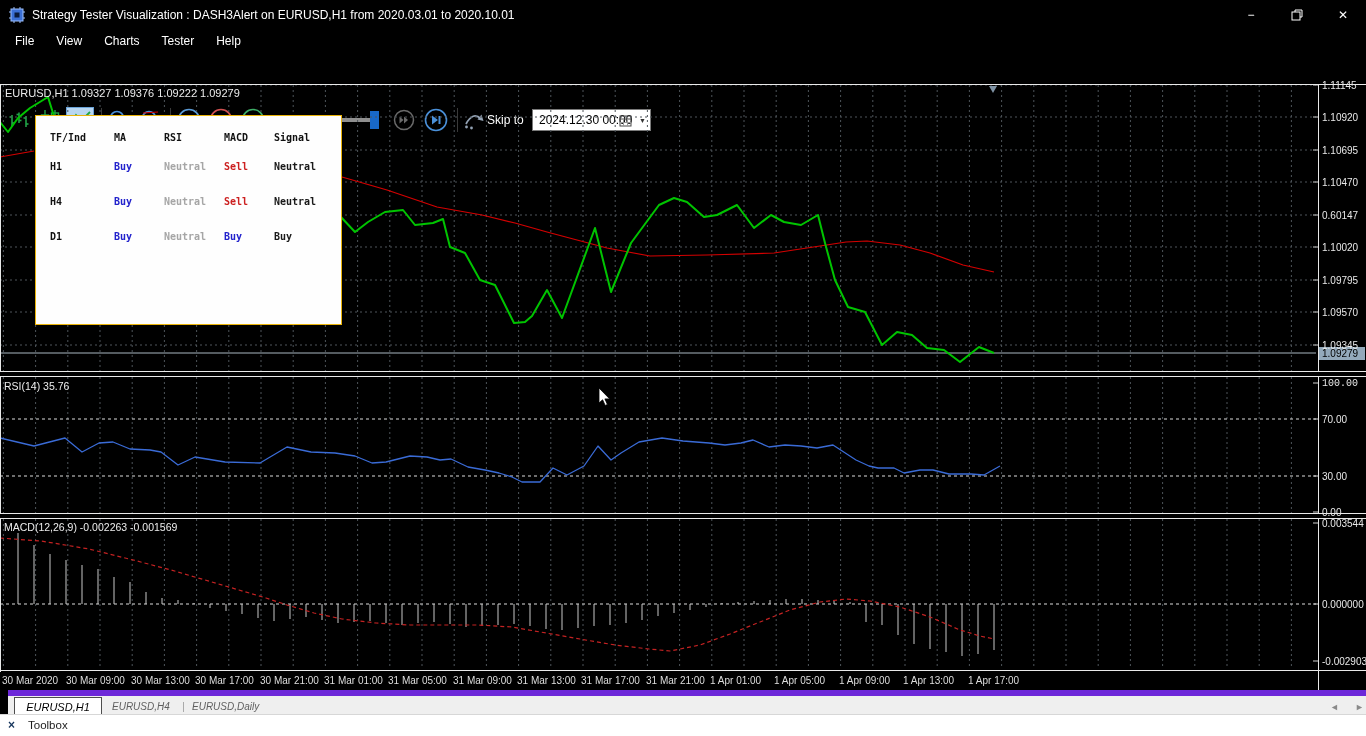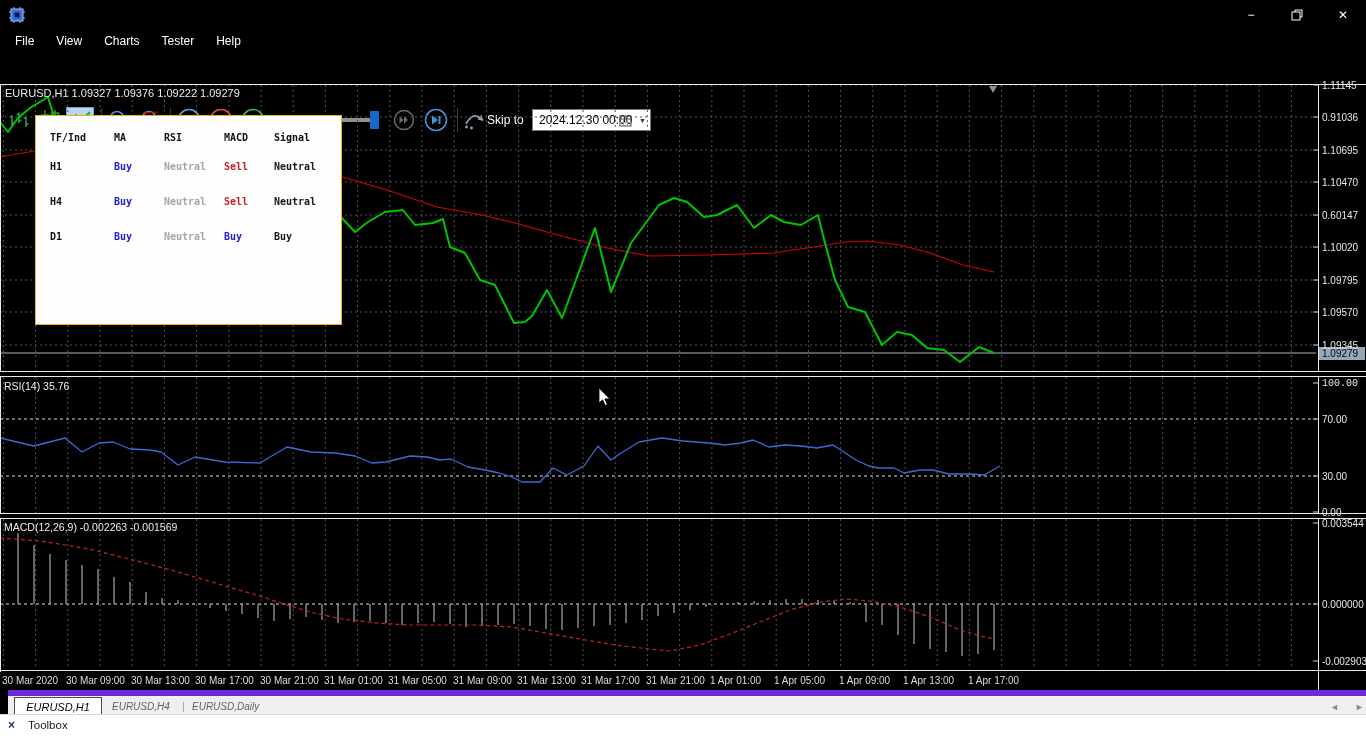--- a/index.html
+++ b/index.html
@@ -65,20 +65,21 @@
       <rect x="5.5" y="5.5" width="5" height="5" fill="#0a1a3a"></rect>
       <line x1="0" y1="5" x2="2" y2="5" stroke="#9cc0ff"></line>
         <line x1="0" y1="11" x2="2" y2="11" stroke="#9cc0ff"></line>
       <line x1="14" y1="5" x2="16" y2="5" stroke="#9cc0ff"></line>
         <line x1="14" y1="11" x2="16" y2="11" stroke="#9cc0ff"></line>
       <line x1="5" y1="0" x2="5" y2="2" stroke="#9cc0ff"></line>
         <line x1="11" y1="0" x2="11" y2="2" stroke="#9cc0ff"></line>
       <line x1="5" y1="14" x2="5" y2="16" stroke="#9cc0ff"></line>
         <line x1="11" y1="14" x2="11" y2="16" stroke="#9cc0ff"></line>
     </svg>
+    <span id="title-text" class="abs">Strategy Tester Visualization : DASH3Alert on EURUSD,H1 from 2020.03.01 to 2020.10.01</span>
     <div class="abs win-btn" style="left:1228px;">−</div>
     <div class="abs win-btn" style="left:1274px;">
       <svg width="12" height="12" style="margin:9px auto 0;display:block;">
           <rect x="1" y="3" width="8" height="8" fill="none" stroke="#fff"></rect>
           <polyline points="4,3 4,1 11,1 11,8 9,8" fill="none" stroke="#fff"></polyline>
         </svg>
     </div>
     <div class="abs win-btn" style="left:1320px;">✕</div>
   </div>
 
@@ -409,21 +410,21 @@
   <div class="abs sep-bar" style="top:513px;height:6px;"></div>
   <div class="abs" style="left:0;top:670px;width:1366px;height:1px;background:#e9e9e9;"></div>
 
   <span class="abs chart-label" style="left:5px;top:87px;">EURUSD,H1 1.09327 1.09376 1.09222 1.09279</span>
   <span class="abs chart-label" style="left:4px;top:380px;font-size:10.5px;">RSI(14) 35.76</span>
   <span class="abs chart-label" style="left:4px;top:521px;font-size:10.5px;">MACD(12,26,9) -0.002263 -0.001569</span>
   <div id="price-tag" class="abs">1.09279</div>
 
   <div id="price-axis">
       <span class="axis-label" style="position: absolute; left: 1322px; top: 80px;">1.11145</span>
-      <span class="axis-label" style="position: absolute; left: 1322px; top: 112px;">0.91036</span>
+      <span class="axis-label" style="position: absolute; left: 1322px; top: 112px;">1.10920</span>
       <span class="axis-label" style="position: absolute; left: 1322px; top: 145px;">1.10695</span>
       <span class="axis-label" style="position: absolute; left: 1322px; top: 177px;">1.10470</span>
       <span class="axis-label" style="position: absolute; left: 1322px; top: 210px;">0.60147</span>
       <span class="axis-label" style="position: absolute; left: 1322px; top: 242px;">1.10020</span>
       <span class="axis-label" style="position: absolute; left: 1322px; top: 275px;">1.09795</span>
       <span class="axis-label" style="position: absolute; left: 1322px; top: 307px;">1.09570</span>
       <span class="axis-label" style="position: absolute; left: 1322px; top: 340px;">1.09345</span>
     </div>
   <div id="rsi-axis">
       <span class="axis-label" style="position: absolute; left: 1322px; top: 378px; font-family: Liberation Mono, monospace;">100.00</span>

